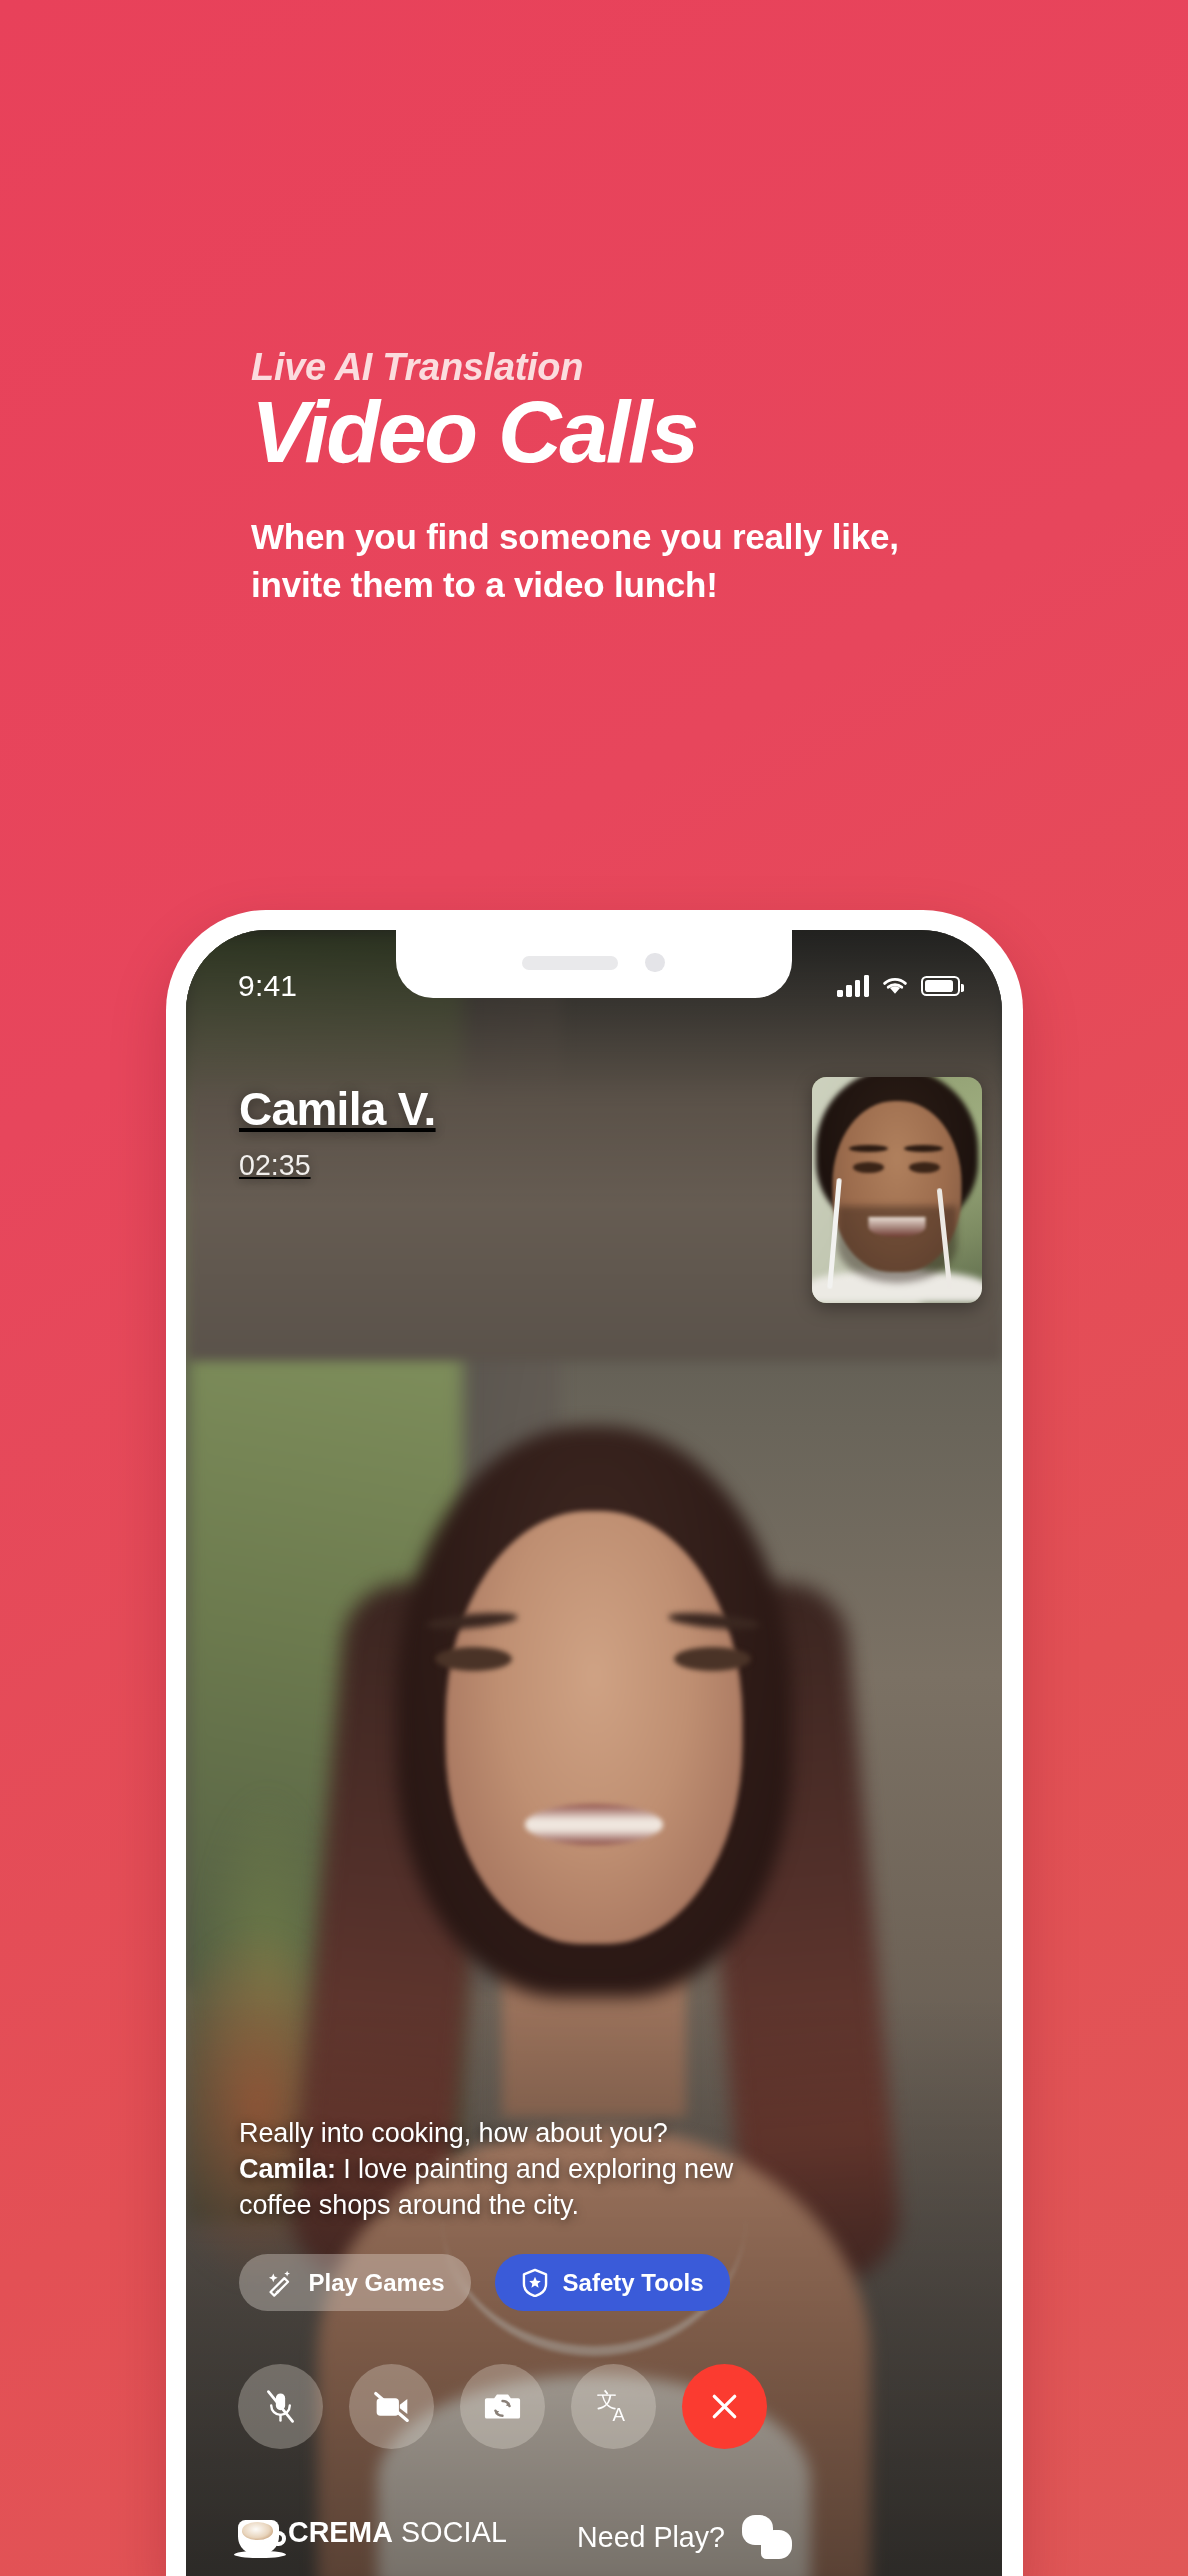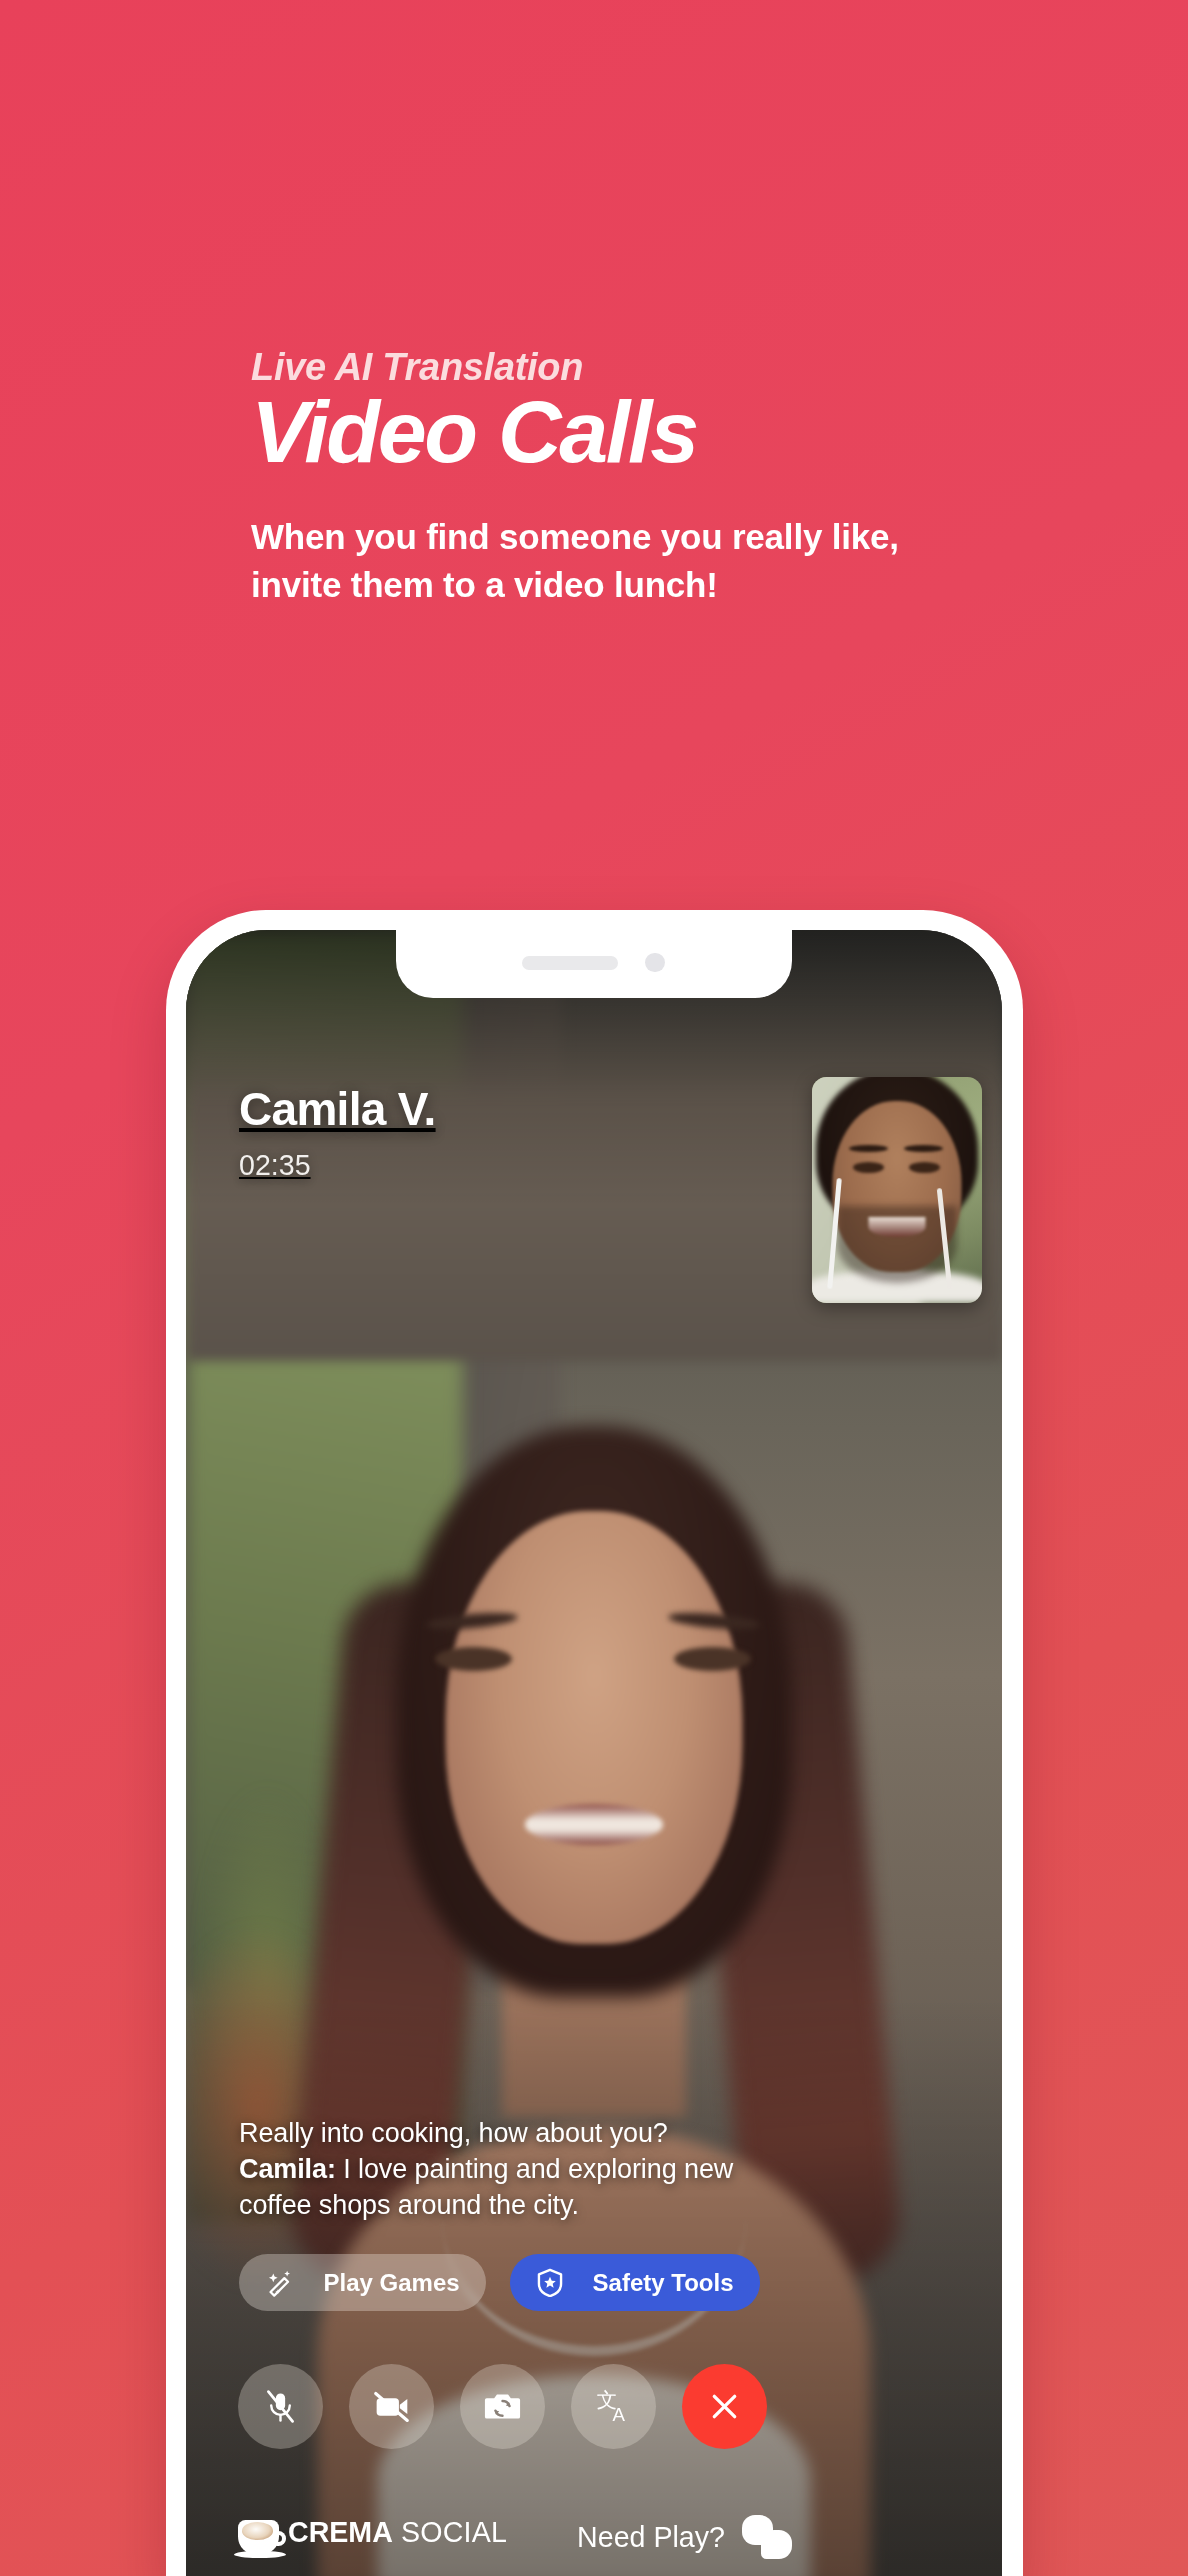--- a/index.html
+++ b/index.html
@@ -199,21 +199,21 @@
 
   
   .captions { position:absolute; left:53px; right:46px; bottom:363px; z-index:7;
     color:#fff; font-size:27px; line-height:1.33; letter-spacing:-0.1px;
     text-shadow:0 1.8px 9.2px rgba(0,0,0,.6); }
   .captions b { font-weight:700; }
   .cap-line { display:block; }
 
   
   .pills { position:absolute; left:53px; bottom:276px; z-index:7; display:flex; gap:24px; }
-  .pill { display:flex; align-items:center; gap:29px; height:57px; padding:0 26px;
+  .pill { display:flex; align-items:center; gap:14px; height:57px; padding:0 26px;
     border-radius:28.6px; color:#fff; font-size:24px; font-weight:700; }
   .pill-games { background:rgba(245,240,232,.32); backdrop-filter:blur(3.7px); }
   .pill-safety { background:#3A5BD9; }
   .pill svg { display:block; }
 
   
   .controls { position:absolute; left:0; right:0; bottom:138px; z-index:7;
     display:flex; align-items:center; gap:26px; padding-left:52px; }
   .ctrl { width:85px; height:85px; border-radius:50%; background:rgba(235,228,220,.30);
     display:flex; align-items:center; justify-content:center; }
@@ -281,20 +281,39 @@
       </div>
       <div class="scrim-top"></div>
       <div class="scrim-bot"></div>
     </div>
 
     <div class="notch">
       <div class="notch-speaker"></div>
       <div class="notch-cam"></div>
     </div>
 
+    <div class="statusbar">
+      <div class="sb-time">9:41</div>
+      <div class="sb-right">
+        <div class="bars">
+            <i></i>
+            <i></i>
+            <i></i>
+            <i></i>
+          </div>
+        <svg width="28" height="20" viewBox="0 0 30 22">
+          <path d="M15 19.5 L9.5 13.2 a8.4 8.4 0 0 1 11 0 Z" fill="#fff"></path>
+          <path d="M3.6 8.1 a17 17 0 0 1 22.8 0" stroke="#fff" stroke-width="3.2" fill="none" stroke-linecap="round"></path>
+          <path d="M7.6 12.3 a11.4 11.4 0 0 1 14.8 0" stroke="#fff" stroke-width="3.2" fill="none" stroke-linecap="round"></path>
+        </svg>
+        <div class="batt">
+            <i></i>
+          </div>
+      </div>
+    </div>
 
     <div class="caller">
       <div class="caller-name">Camila V.</div>
       <div class="caller-timer">02:35</div>
     </div>
 
     <div class="pip">
       <div class="pip-bg"></div>
       <div class="pip-wall"></div>
       <div class="pip-shirt"></div>

